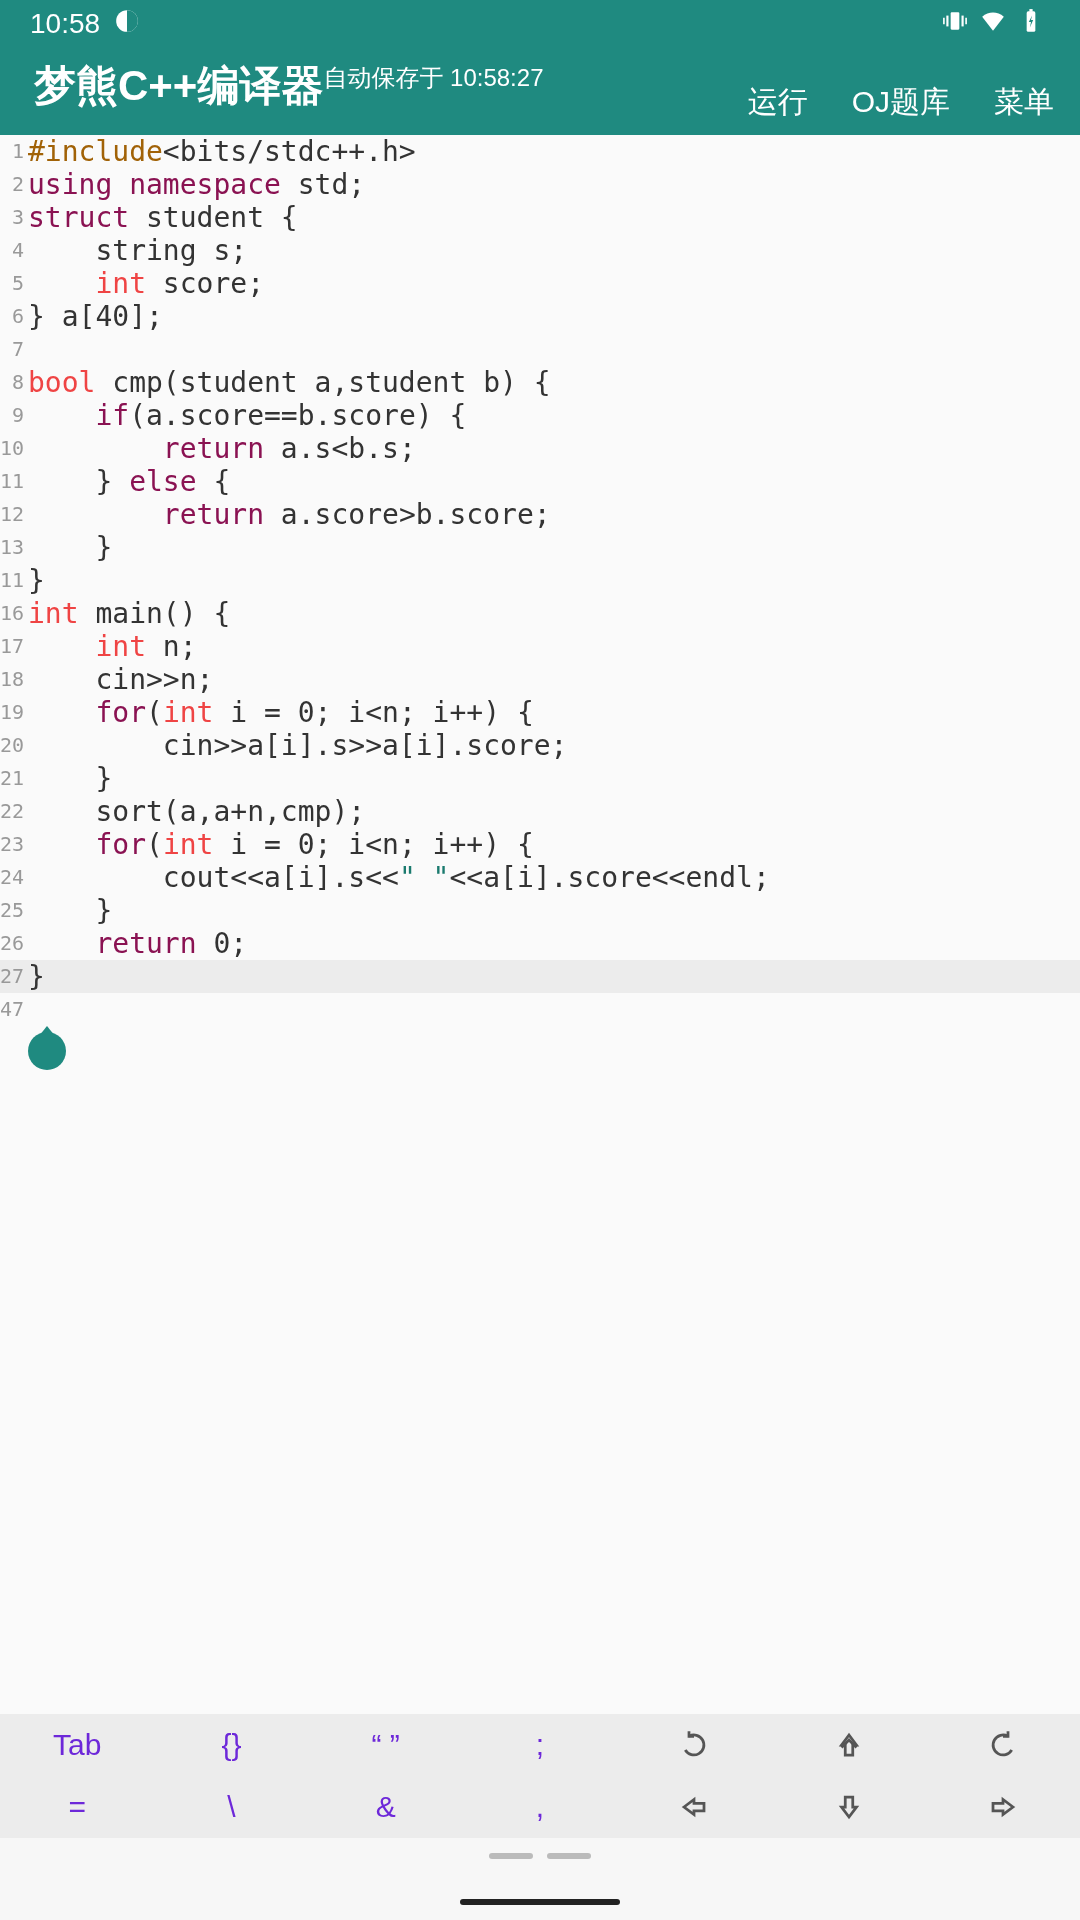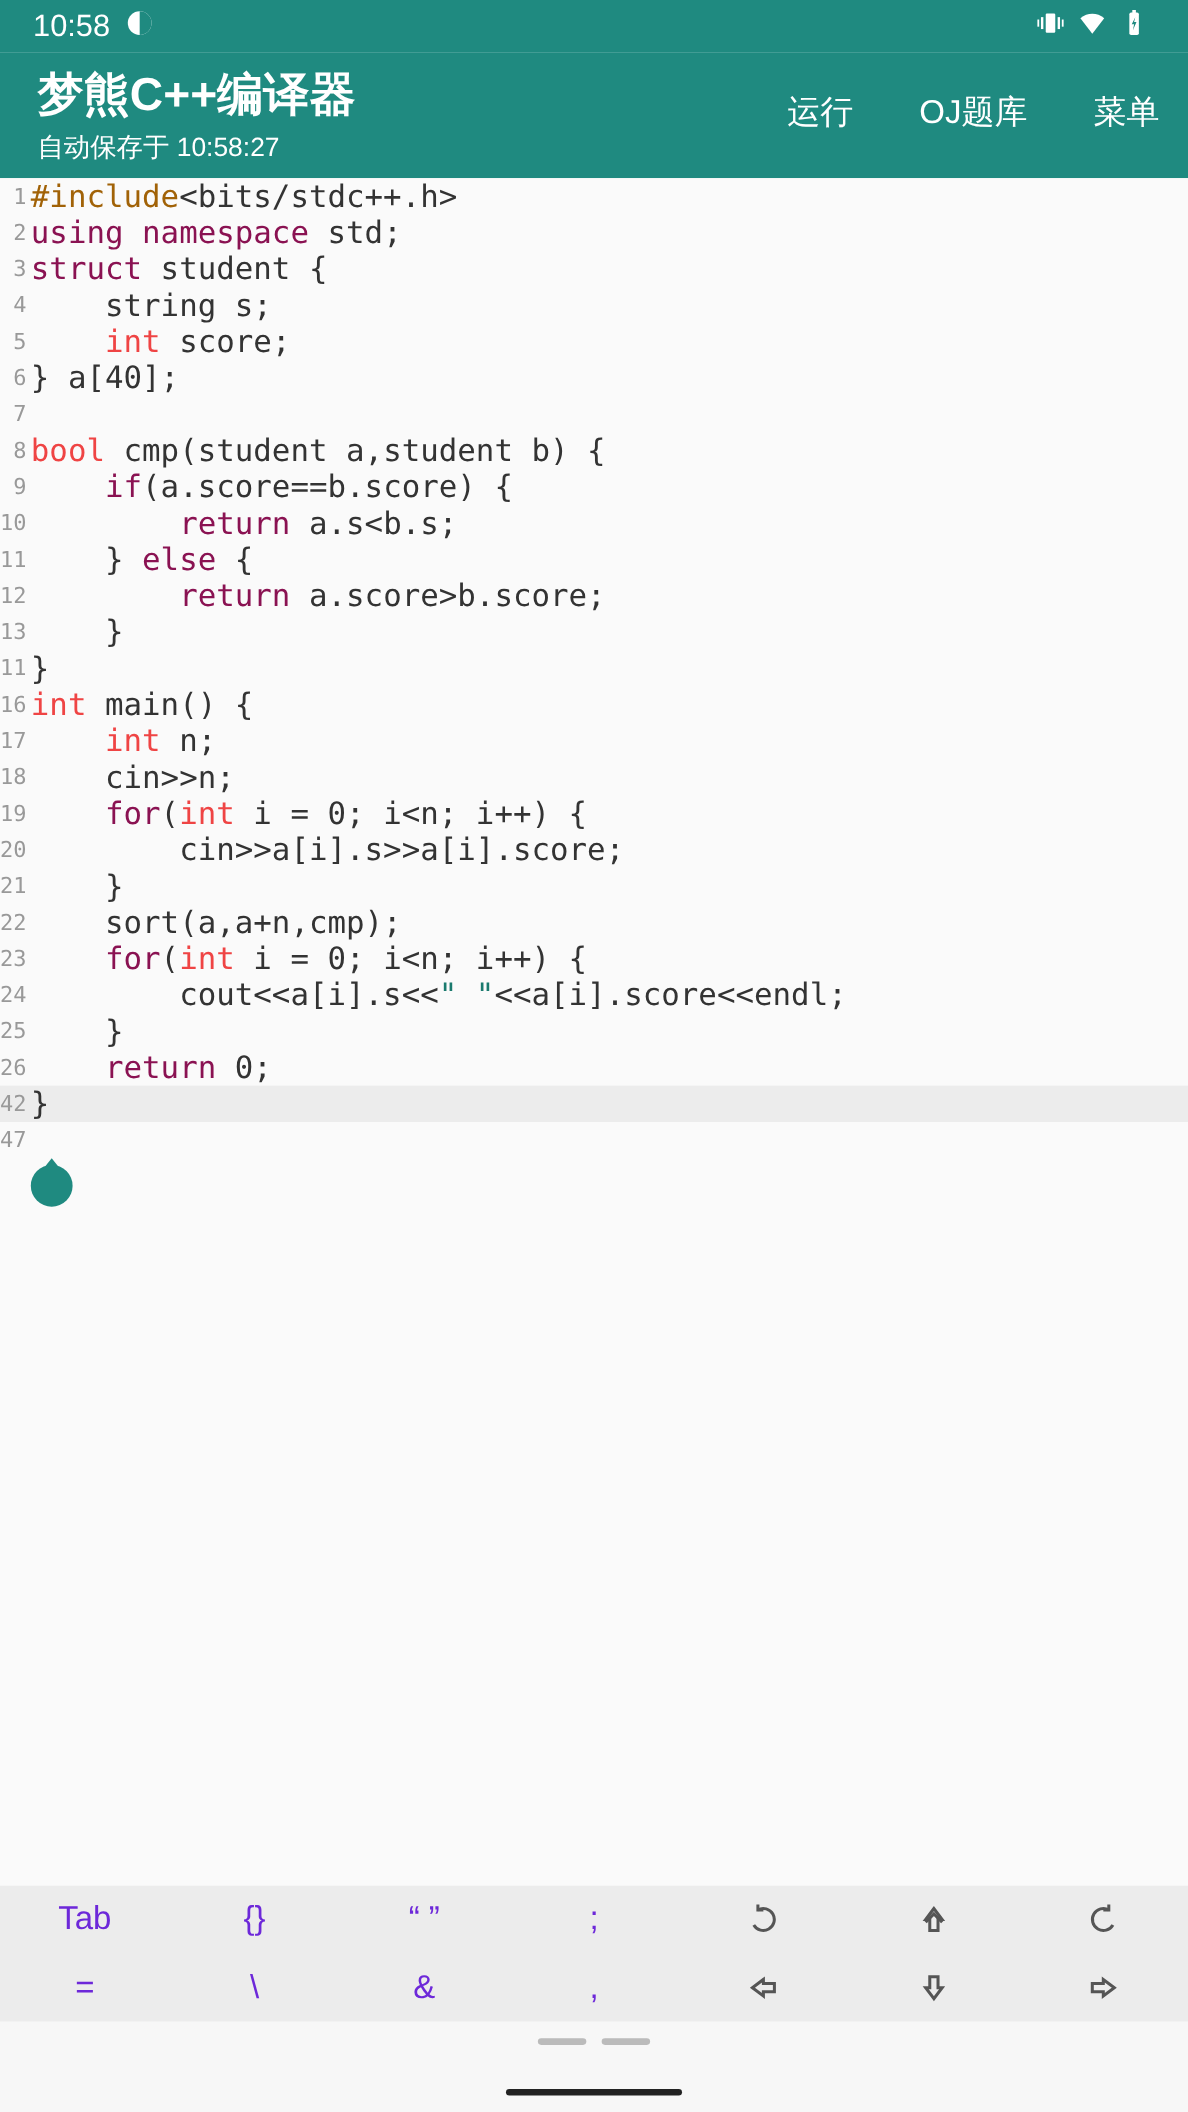--- a/index.html
+++ b/index.html
@@ -19,24 +19,24 @@
 .status-bar .status-icons { margin-left: auto; display: flex; gap: 12px; align-items: center; }
 .status-bar svg { width: 26px; height: 26px; fill: #fff; }
 
 .top-bar {
   background: #1f8a80;
   color: #fff;
   padding: 10px 20px 12px 34px;
   display: flex;
   align-items: flex-start;
 }
-.top-bar .titles { display: flex; flex-direction: column; }
+.top-bar .titles { display: flex; flex-direction: row; }
 .top-bar .title { font-size: 42px; font-weight: 700; }
 .top-bar .subtitle { font-size: 24px; margin-top: 4px; }
-.top-bar .actions { margin-left: auto; display: flex; gap: 60px; align-items: flex-end; padding-top: 24px; padding-right: 6px; }
+.top-bar .actions { margin-left: auto; display: flex; gap: 44px; align-items: flex-end; padding-top: 24px; padding-right: 6px; }
 .top-bar .actions span { font-size: 30px; font-weight: 500; }
 
 .editor {
   flex: 1;
   background: #fafafa;
   font-family: "Menlo","Consolas",monospace;
   font-size: 28px;
   line-height: 33px;
   overflow: hidden;
   position: relative;
@@ -171,21 +171,21 @@
     <div class="code-line"><div class="gutter">17</div><div class="code"><span class="tok-txt">    </span><span class="tok-ty">int</span><span class="tok-txt"> n;</span></div></div>
     <div class="code-line"><div class="gutter">18</div><div class="code"><span class="tok-txt">    cin&gt;&gt;n;</span></div></div>
     <div class="code-line"><div class="gutter">19</div><div class="code"><span class="tok-txt">    </span><span class="tok-kw">for</span><span class="tok-txt">(</span><span class="tok-ty">int</span><span class="tok-txt"> i = 0; i&lt;n; i++) {</span></div></div>
     <div class="code-line"><div class="gutter">20</div><div class="code"><span class="tok-txt">        cin&gt;&gt;a[i].s&gt;&gt;a[i].score;</span></div></div>
     <div class="code-line"><div class="gutter">21</div><div class="code"><span class="tok-txt">    }</span></div></div>
     <div class="code-line"><div class="gutter">22</div><div class="code"><span class="tok-txt">    sort(a,a+n,cmp);</span></div></div>
     <div class="code-line"><div class="gutter">23</div><div class="code"><span class="tok-txt">    </span><span class="tok-kw">for</span><span class="tok-txt">(</span><span class="tok-ty">int</span><span class="tok-txt"> i = 0; i&lt;n; i++) {</span></div></div>
     <div class="code-line"><div class="gutter">24</div><div class="code"><span class="tok-txt">        cout&lt;&lt;a[i].s&lt;&lt;</span><span class="tok-str">" "</span><span class="tok-txt">&lt;&lt;a[i].score&lt;&lt;endl;</span></div></div>
     <div class="code-line"><div class="gutter">25</div><div class="code"><span class="tok-txt">    }</span></div></div>
     <div class="code-line"><div class="gutter">26</div><div class="code"><span class="tok-txt">    </span><span class="tok-kw">return</span><span class="tok-txt"> 0;</span></div></div>
-    <div class="code-line current"><div class="gutter">42</div><div class="code"><span class="tok-txt">}</span></div></div>
+    <div class="code-line current"><div class="gutter">27</div><div class="code"><span class="tok-txt">}</span></div></div>
     <div class="code-line"><div class="gutter">47</div><div class="code"><span class="tok-txt"></span></div></div>
     <div class="cursor-handle"></div>
 </div>
 
 <div class="toolbar">
   <div class="tool-row" id="row1">
       <div class="tool-btn">Tab</div>
       <div class="tool-btn">{}</div>
       <div class="tool-btn">“ ”</div>
       <div class="tool-btn">;</div>

